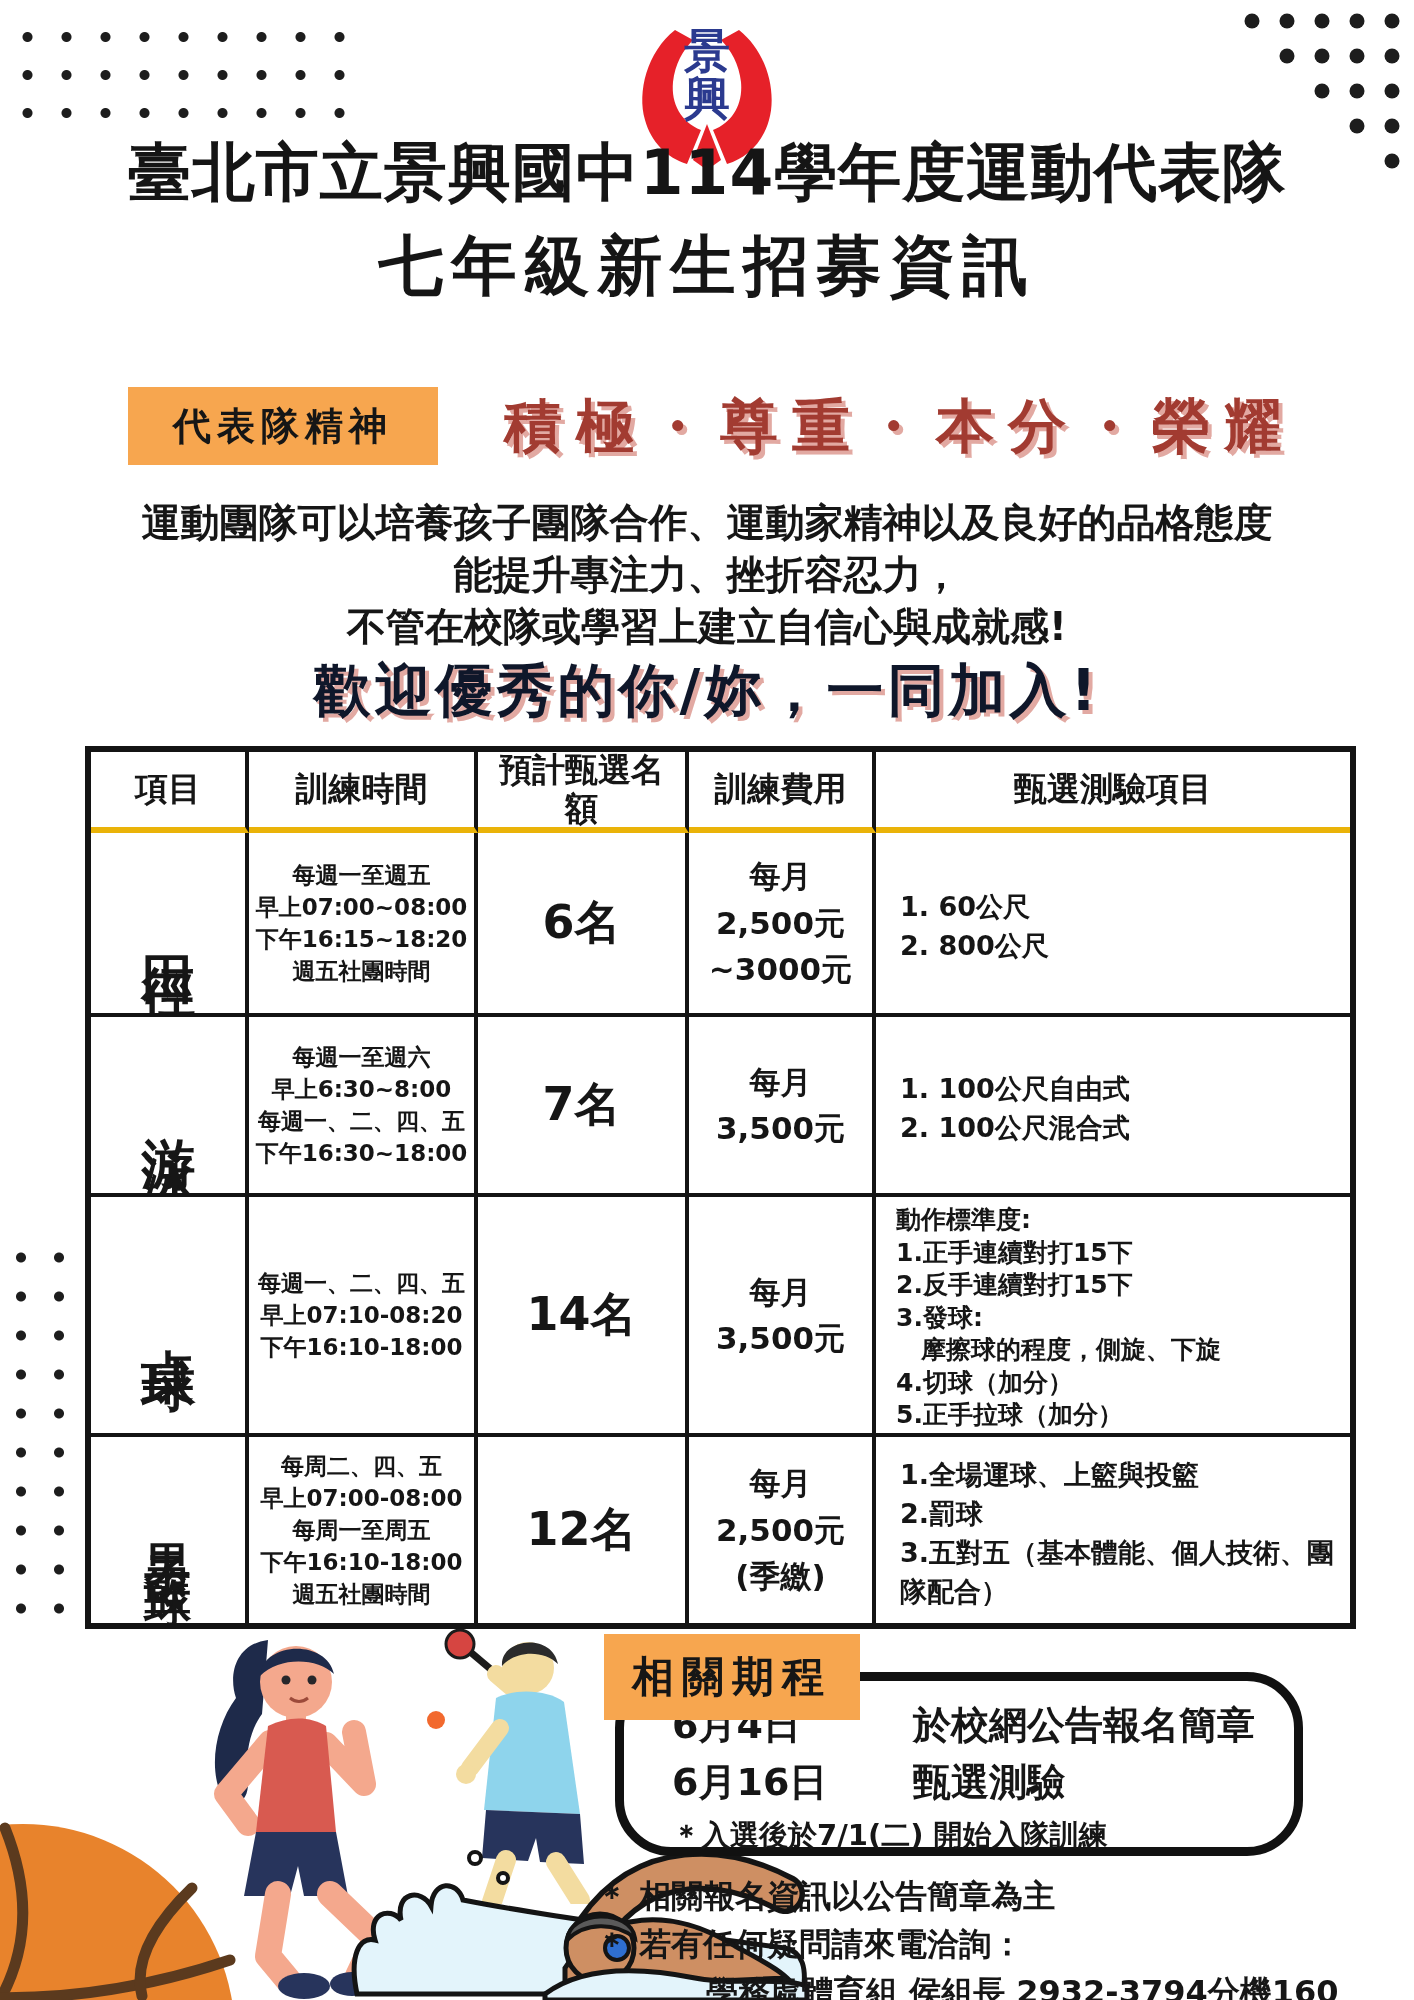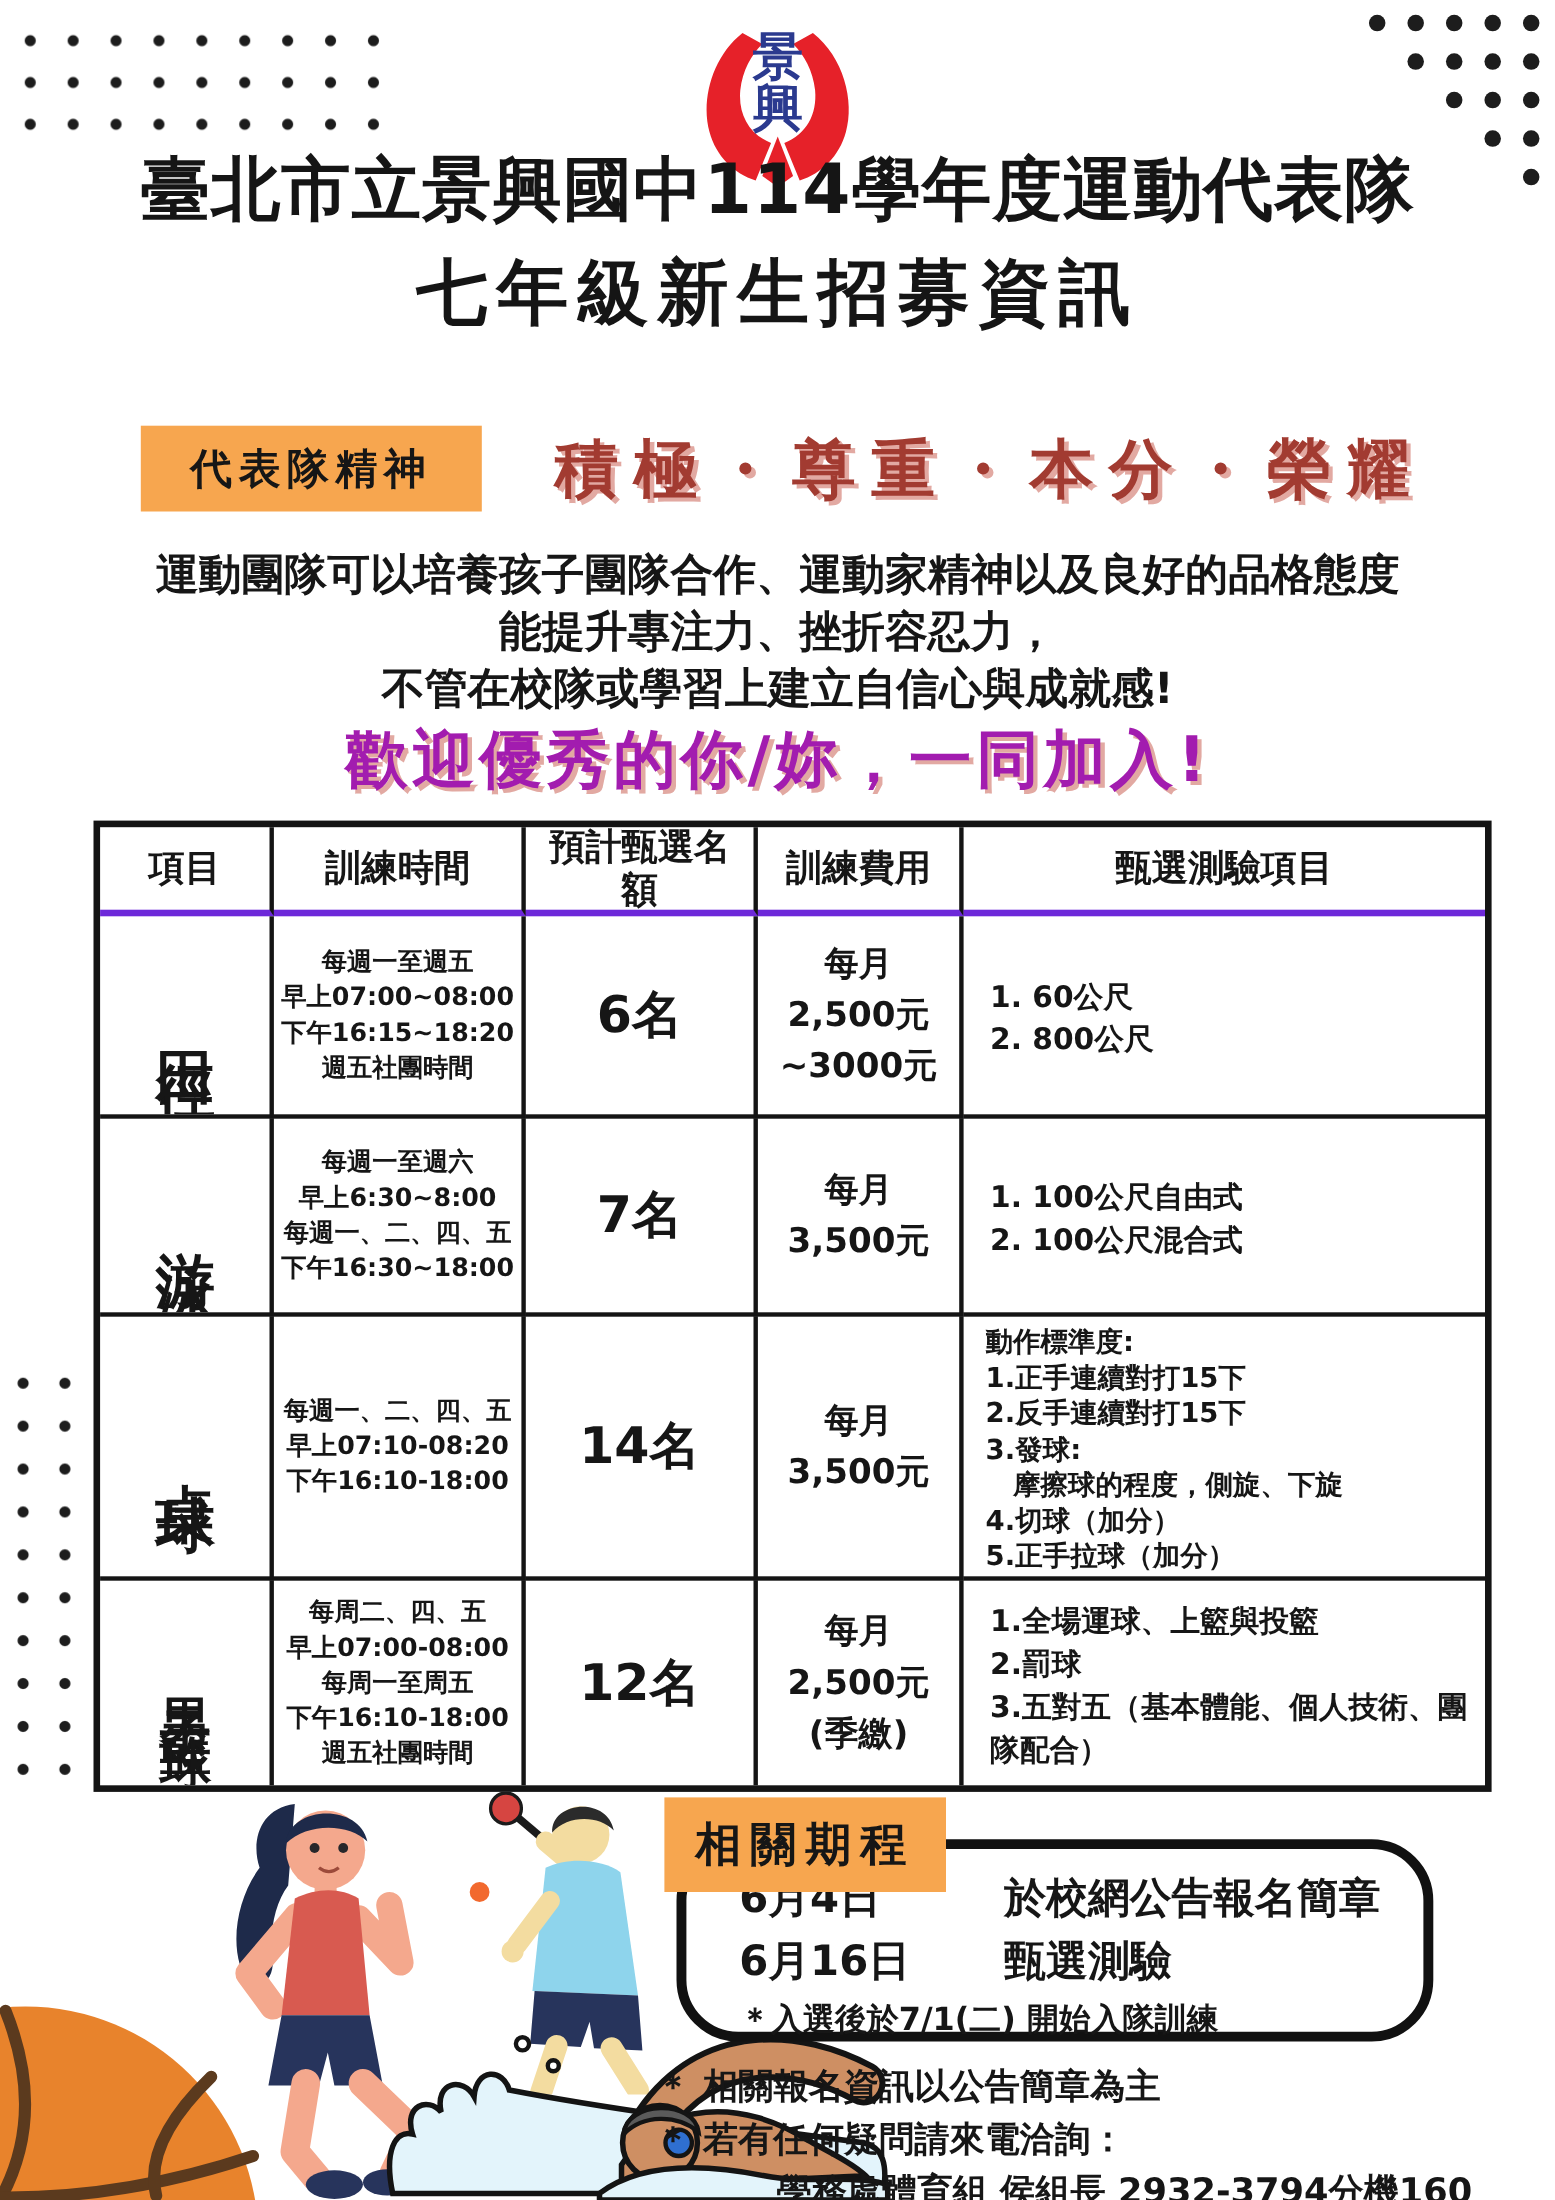--- a/index.html
+++ b/index.html
@@ -40,39 +40,39 @@
     color:#A23B31; text-shadow:4px 4px 0 #E2A9A2;
   }
 
   .intro {
     left:0; top:497px; width:1414px; text-align:center;
     font-size:39px; font-weight:700; line-height:1.33; white-space:pre-line;
   }
   .welcome {
     left:0; top:653px; width:1414px; text-align:center;
     font-size:57px; font-weight:800; letter-spacing:4px;
-    color:#a21caf; text-shadow:4px 4px 0 #E2A9A2;
+    color:#0f172a; text-shadow:4px 4px 0 #E2A9A2;
   }
 
   
   .rec-table {
     left:85px; top:746px; width:1271px; box-sizing:border-box;
     border:6px solid #141414; background:#fff; z-index:2;
     display:grid;
     grid-template-columns:158px 229px 211px 187px 1fr;
     grid-template-rows:81px 184px 180px 240px 186px;
   }
   .cell {
     border-right:4px solid #141414; border-bottom:4px solid #141414;
     display:flex; align-items:center; justify-content:center;
     text-align:center; font-weight:700; box-sizing:border-box; overflow:hidden;
   }
   .cell.last-col { border-right:none; }
   .cell.last-row { border-bottom:none; }
-  .cell.hdr { font-size:33px; border-bottom:6px solid #6d28d9; line-height:1.18; padding:0 16px; }
+  .cell.hdr { font-size:33px; border-bottom:6px solid #eab308; line-height:1.18; padding:0 16px; }
   .cell.sport { font-size:54px; font-weight:800; }
   .vtxt { writing-mode:vertical-lr; text-orientation:upright; letter-spacing:10px; }
   .vtxt.two-col { font-size:47px; height:126px; letter-spacing:12px; line-height:1.2; }
   .cell.schedule { font-size:23px; line-height:1.4; white-space:pre-line; padding:0 3px; }
   .cell.quota { font-size:46px; font-weight:800; }
   .cell.fee { font-size:31px; line-height:1.5; white-space:pre-line; }
   .cell.tests {
     font-size:27px; line-height:1.45; white-space:pre-wrap;
     justify-content:flex-start; text-align:left; padding:12px 12px 6px 24px;
   }

